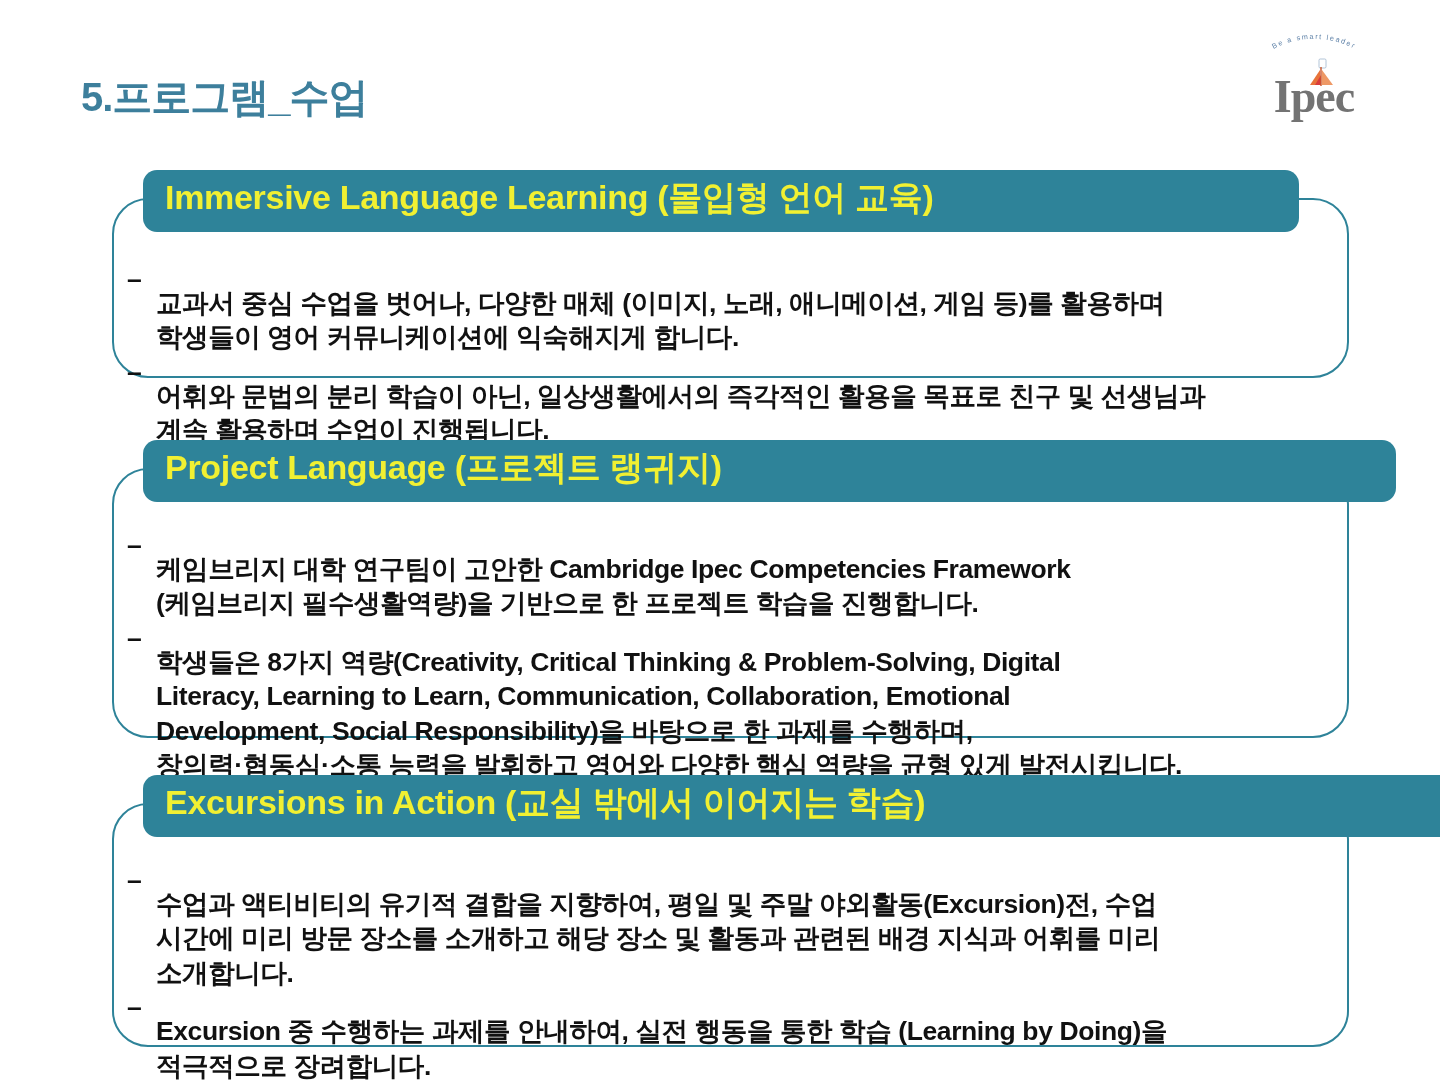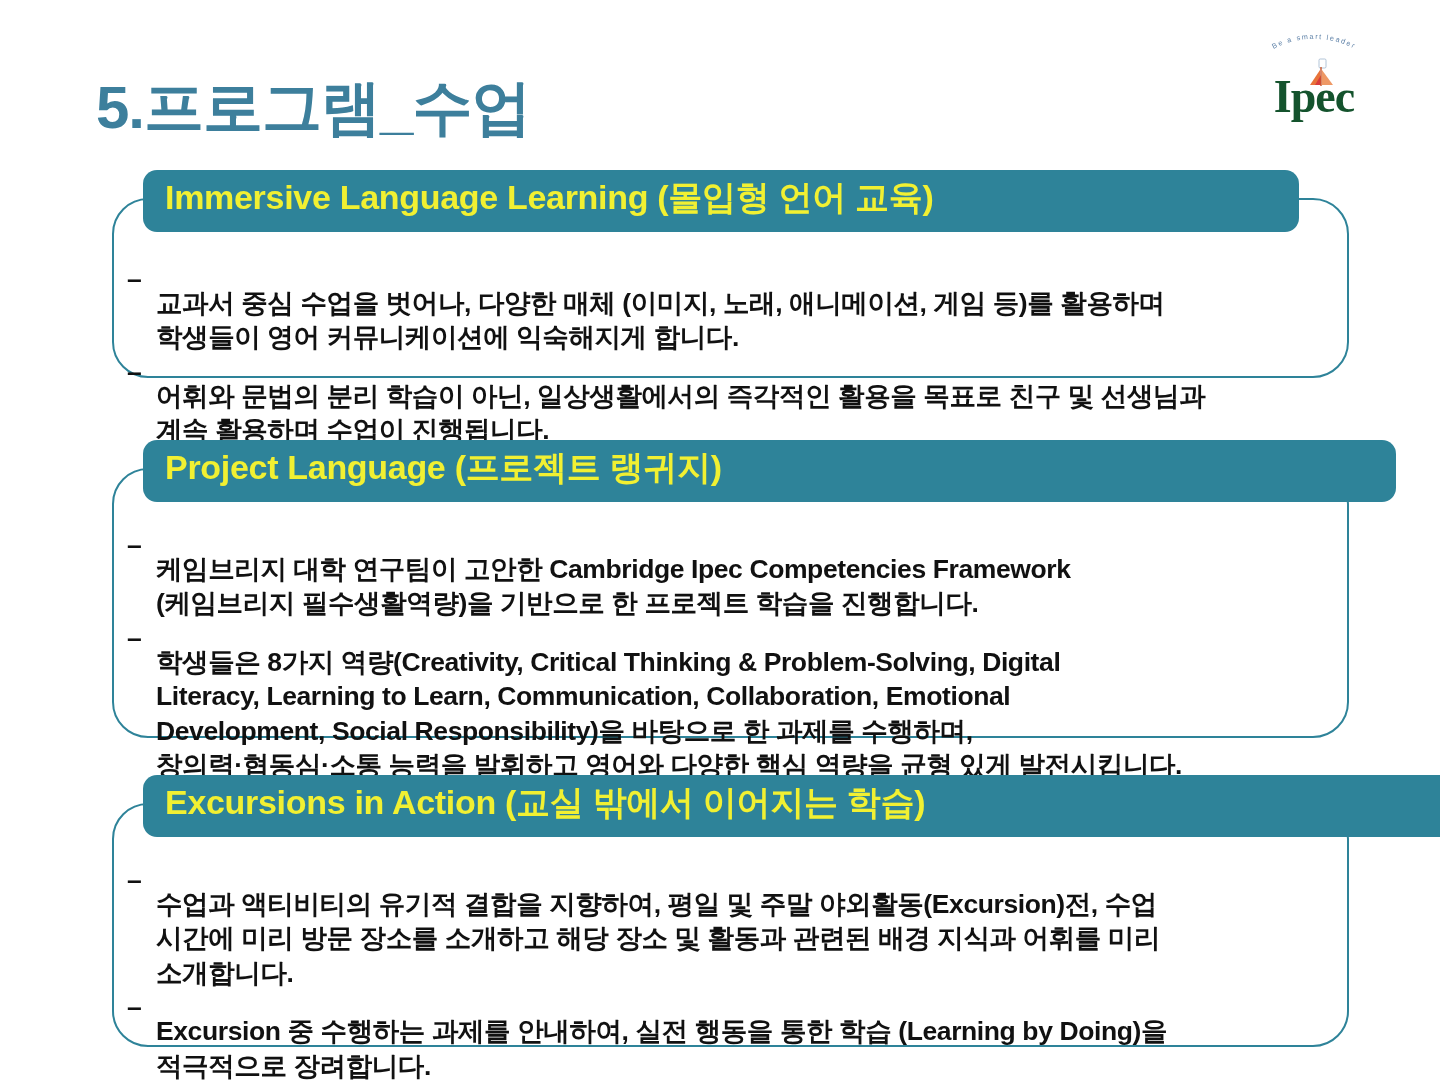--- a/index.html
+++ b/index.html
@@ -15,23 +15,23 @@
     position: relative;
     width: 1440px;
     height: 1080px;
     background: #ffffff;
     overflow: hidden;
   }
 
   
   .slide-title {
     position: absolute;
-    left: 96px;
+    left: 81px;
     top: 76px;
-    font-size: 60px;
+    font-size: 40px;
     font-weight: 700;
     letter-spacing: -1px;
     color: #3D7F9C;
     white-space: nowrap;
     line-height: 1.05;
   }
 
   
   .logo {
     position: absolute;
@@ -64,21 +64,21 @@
     position: absolute;
     left: 0;
     top: 44px;
     width: 128px;
     text-align: center;
     font-family: "Liberation Serif", serif;
     font-weight: 700;
     font-style: normal;
     font-size: 46px;
     line-height: 46px;
-    color: #14532d;
+    color: #737373;
     letter-spacing: -1px;
   }
 
   
   .section {
     position: absolute;
     left: 112px;
     width: 1237px;
   }
   .section-body {

